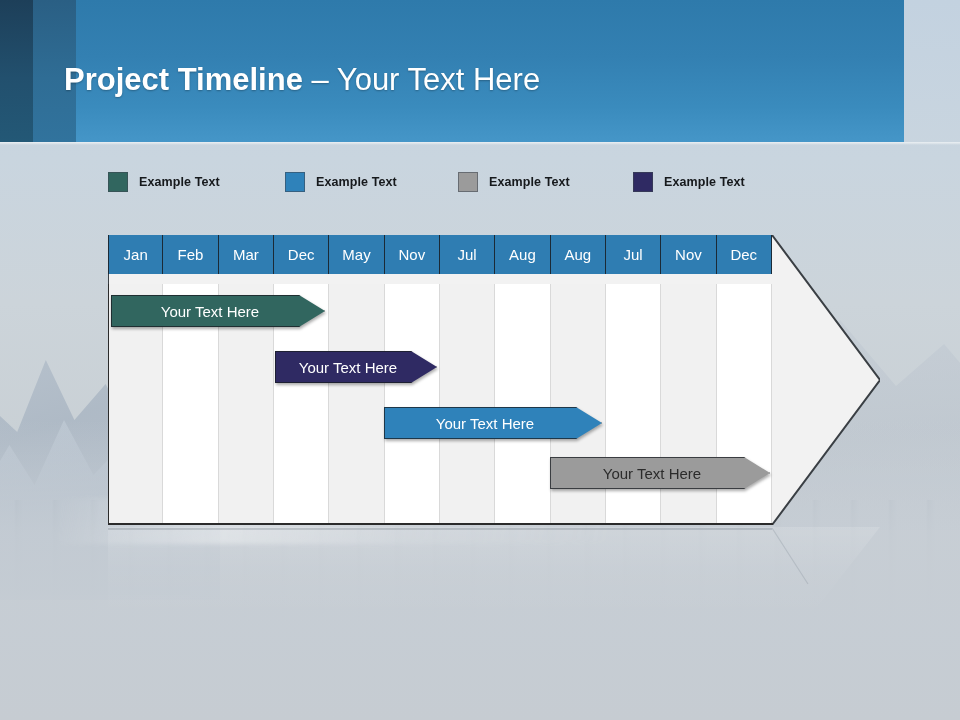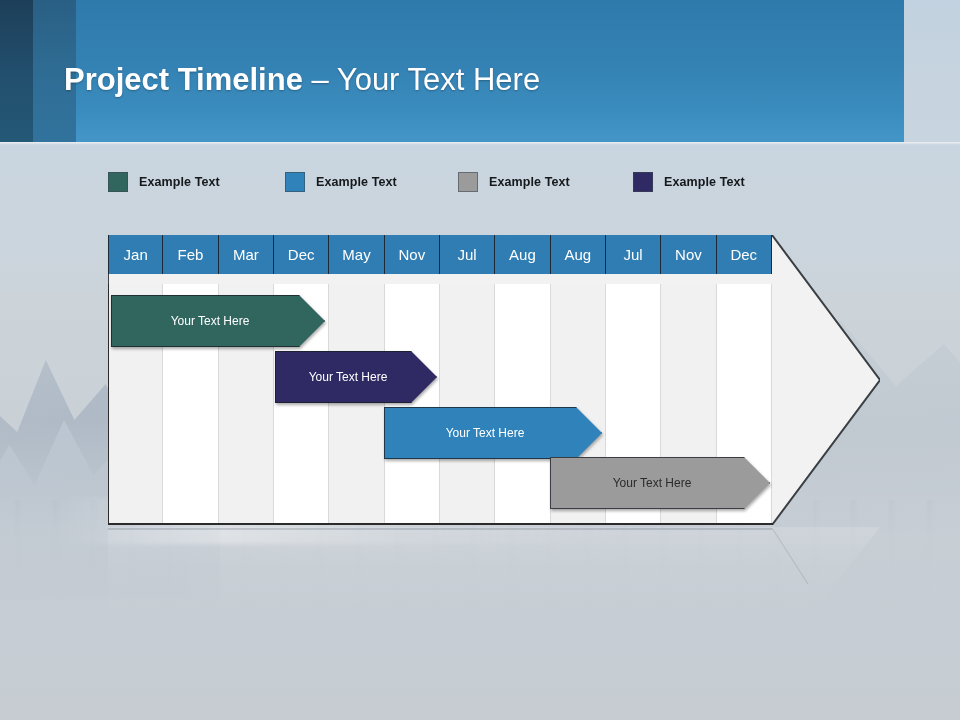--- a/index.html
+++ b/index.html
@@ -119,23 +119,23 @@
   
   #grid-body{position:absolute;left:0;top:49px;width:664px;height:240px;display:flex;}
   .grid-col{width:55.33px;height:240px;box-sizing:border-box;
     border-right:1px solid #d9d9d9;background:#ffffff;}
   .grid-col.alt{background:#f1f1f1;}
   .grid-col:first-child{border-left:1px solid #2b2b2b;}
   #grid-bottom-line{position:absolute;left:0;top:288px;width:665px;height:2px;background:#2b2b2b;}
 
   
   .bar{
-    position:absolute;height:52px;display:flex;align-items:center;
+    position:absolute;height:32px;display:flex;align-items:center;
     justify-content:center;box-sizing:border-box;
-    font-size:12px;white-space:nowrap;
+    font-size:15px;white-space:nowrap;
     filter:drop-shadow(1.5px 2px 1.5px rgba(0,0,0,.33));
   }
   .bar .bar-label{position:relative;z-index:2;padding-right:16px;}
   .bar-shape{position:absolute;inset:0;}
 
   
   #reflection{
     position:absolute;left:108px;top:527px;width:772px;height:92px;
     opacity:.16;pointer-events:none;
     background:linear-gradient(180deg,rgba(255,255,255,.85) 0%,rgba(255,255,255,.25) 45%,rgba(255,255,255,0) 100%);

